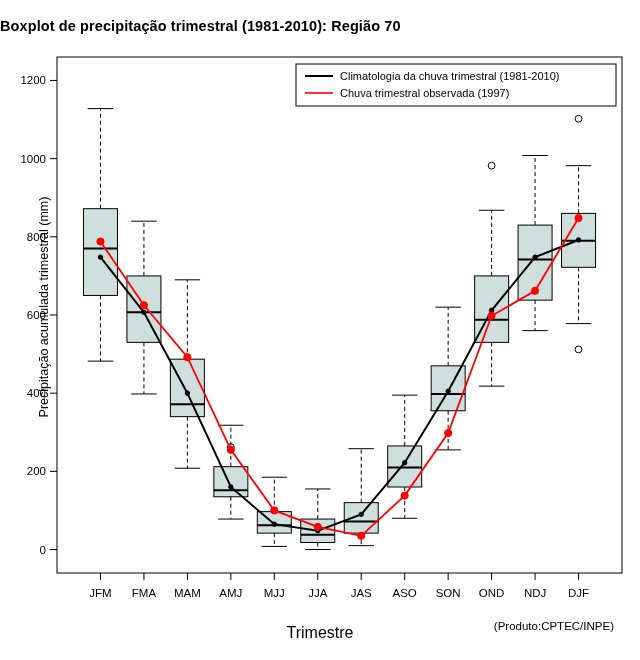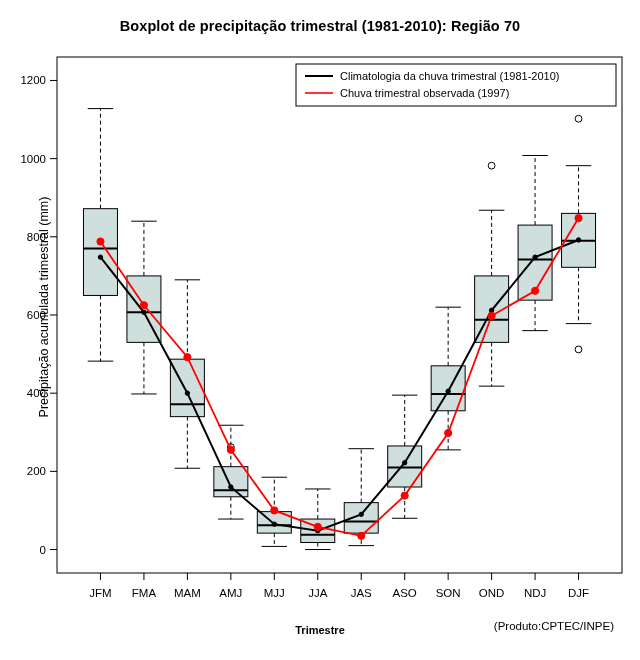--- a/index.html
+++ b/index.html
@@ -17,42 +17,40 @@
   #chart-root {
     position: relative;
     width: 640px;
     height: 660px;
   }
   #chart-title {
     position: absolute;
     top: 18px;
     left: 0;
     width: 640px;
-    text-align: center;
     font-size: 14.5px;
     font-weight: bold;
     letter-spacing: 0.1px;
   }
   #ylabel {
     position: absolute;
     left: -96px;
     top: 300px;
     width: 280px;
     text-align: center;
     transform: rotate(-90deg);
     font-size: 12.5px;
   }
   #xlabel {
     position: absolute;
     left: 0;
     top: 624px;
     width: 640px;
     text-align: center;
-    font-size: 11px;
-    font-weight: bold;
+    font-size: 16px;
   }
   #credit {
     position: absolute;
     right: 26px;
     top: 620px;
     font-size: 11.5px;
   }
   svg {
     position: absolute;
     left: 0;

